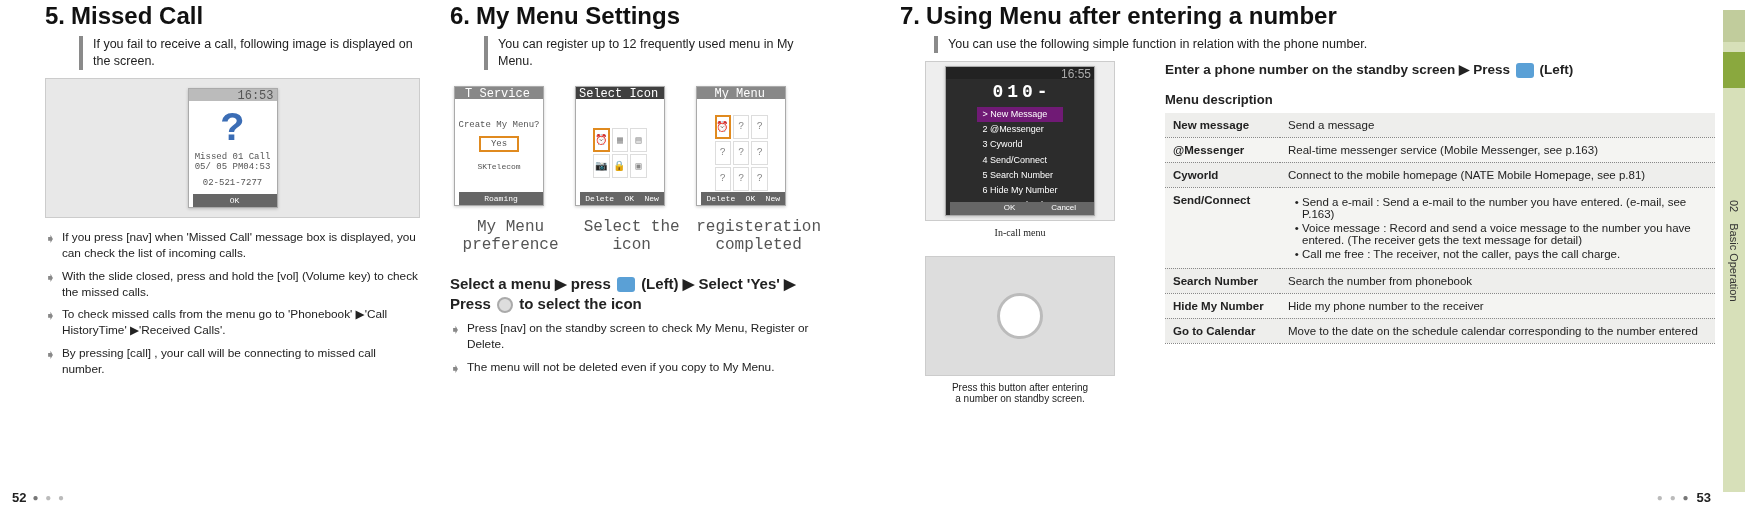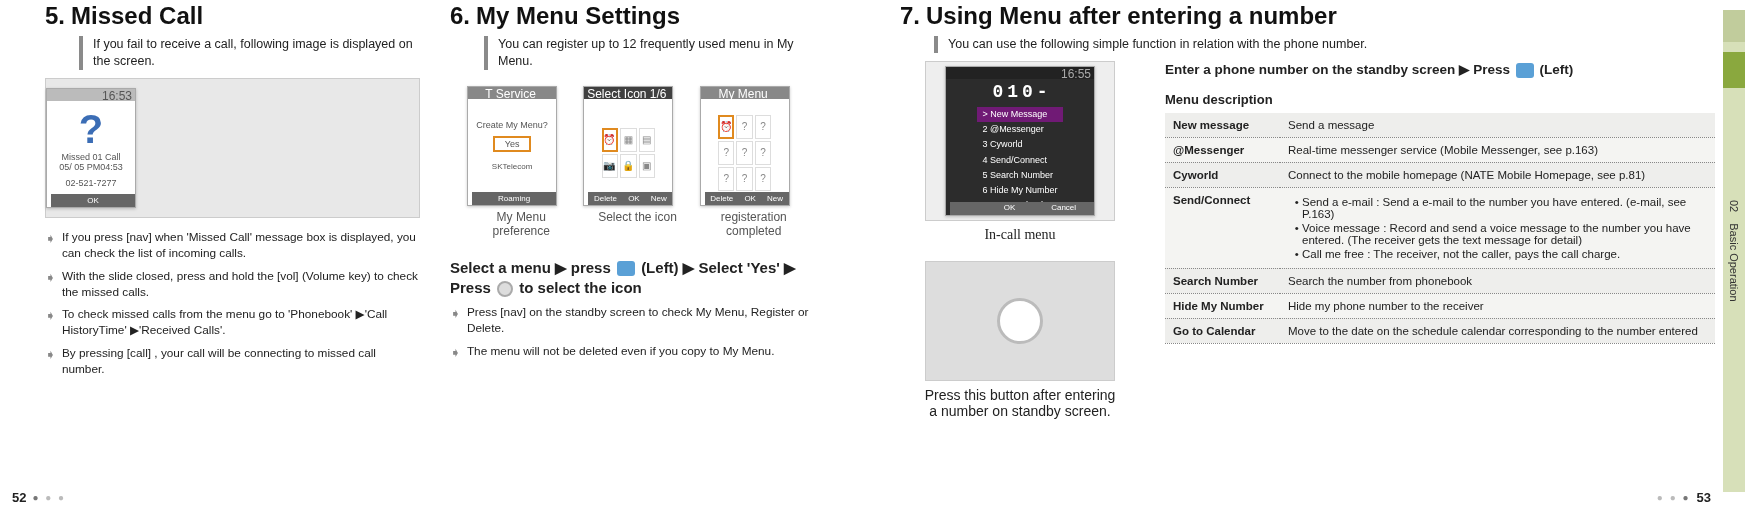--- a/index.html
+++ b/index.html
@@ -39,42 +39,43 @@
     font-size:12.5px;
   }
   .phone-mock {
     background:#e8e8e8;
     border:1px solid #ccc;
     width:100%;
     height:140px;
     margin:8px 0 12px 0;
     display:flex;
     align-items:center;
-    justify-content:flex-start;
+    justify-content:center;
     gap:10px;
     color:#555;
+    font-family:Liberation Mono, monospace;
   }
   .mini-screen {
     background:#fff;
     width:90px;
     height:120px;
     border:1px solid #aaa;
     box-shadow:0 1px 3px rgba(0,0,0,.2);
     font-size:9px;
     display:flex;
     flex-direction:column;
     align-items:center;
     justify-content:center;
     position:relative;
     overflow:hidden;
   }
   .mini-screen .topbar { position:absolute; top:0; left:0; right:0; height:12px; background:#bbb; font-size:12px; text-align:right; padding-right:3px; }
   .mini-screen .botbar { position:absolute; bottom:0; left:4px; right:0; height:13px; background:#666; color:#fff; font-size:8px; display:flex; justify-content:space-around; align-items:center; }
   .mini-screen .q { font-size:40px; color:#3b6db5; font-weight:bold; }
-  .mini-caption { text-align:center; font-size:12px; margin-top:4px; }
+  .mini-caption { text-align:center; font-size:16px; margin-top:12px; }
   .triple { display:flex; gap:8px; justify-content:center; }
   .triple > div { flex:1; text-align:center; }
   .icon-grid { display:grid; grid-template-columns:repeat(3,1fr); grid-auto-rows:24px; gap:2px; padding:3px; }
   .icon-grid span { border:1px solid #ddd; background:#fff; display:flex; align-items:center; justify-content:center; font-size:10px; color:#888; }
   .menu-list-screen { text-align:left; font-size:9px; line-height:1.25; color:#fff; background:#2c2c2c; position:relative; }
   .menu-list-screen .item { padding:2px 5px; }
   .menu-list-screen .item.hl { background:#701a75; }
   .bullets { list-style:none; padding:0; margin:6px 0 0 0; }
   .bullets li { display:flex; margin:7px 0; line-height:1.35; font-size:11.8px; }
   .bullets li .arrow { color:#888; font-size:13px; margin-right:6px; flex-shrink:0; }
@@ -92,21 +93,21 @@
     width:190px; height:160px; margin:0 auto;
     background:#eee; border:1px solid #ccc; display:flex; flex-direction:column; align-items:center; justify-content:center;
   }
   .phone-photo .dial { font-size:22px; font-family: "Courier New", monospace; color:#333; letter-spacing:4px; }
   .phone-photo2 {
     width:190px; height:120px; margin:0 auto;
     background:#ddd; border:1px solid #ccc; display:flex; align-items:center; justify-content:center; color:#999;
     position:relative;
   }
   .phone-photo2 .dot { width:46px; height:46px; background:#fff; border-radius:50%; border:3px solid #bbb; }
-  .small-caption { font-size:14px; margin-top:6px; }
+  .small-caption { font-size:10px; margin-top:6px; }
   .action-line { font-weight:bold; font-size:13.5px; margin:0 0 14px 0; }
   .action-line .sq-btn {
     display:inline-block; width:18px; height:15px; background:#5aa0d6; border-radius:3px; vertical-align:middle; margin:0 2px;
   }
   .menu-desc-title { font-weight:bold; font-size:13px; margin:6px 0 6px 0; }
   table.menu-desc { width:100%; border-collapse:collapse; font-size:11.5px; }
   table.menu-desc tr td { padding:6px 8px; vertical-align:top; border-bottom:1px dotted #888; }
   table.menu-desc tr:nth-child(even) td { background:#f4f4f2; }
   table.menu-desc tr:nth-child(odd) td { background:#eeeeec; }
   table.menu-desc td.k { width:115px; font-weight:bold; }

